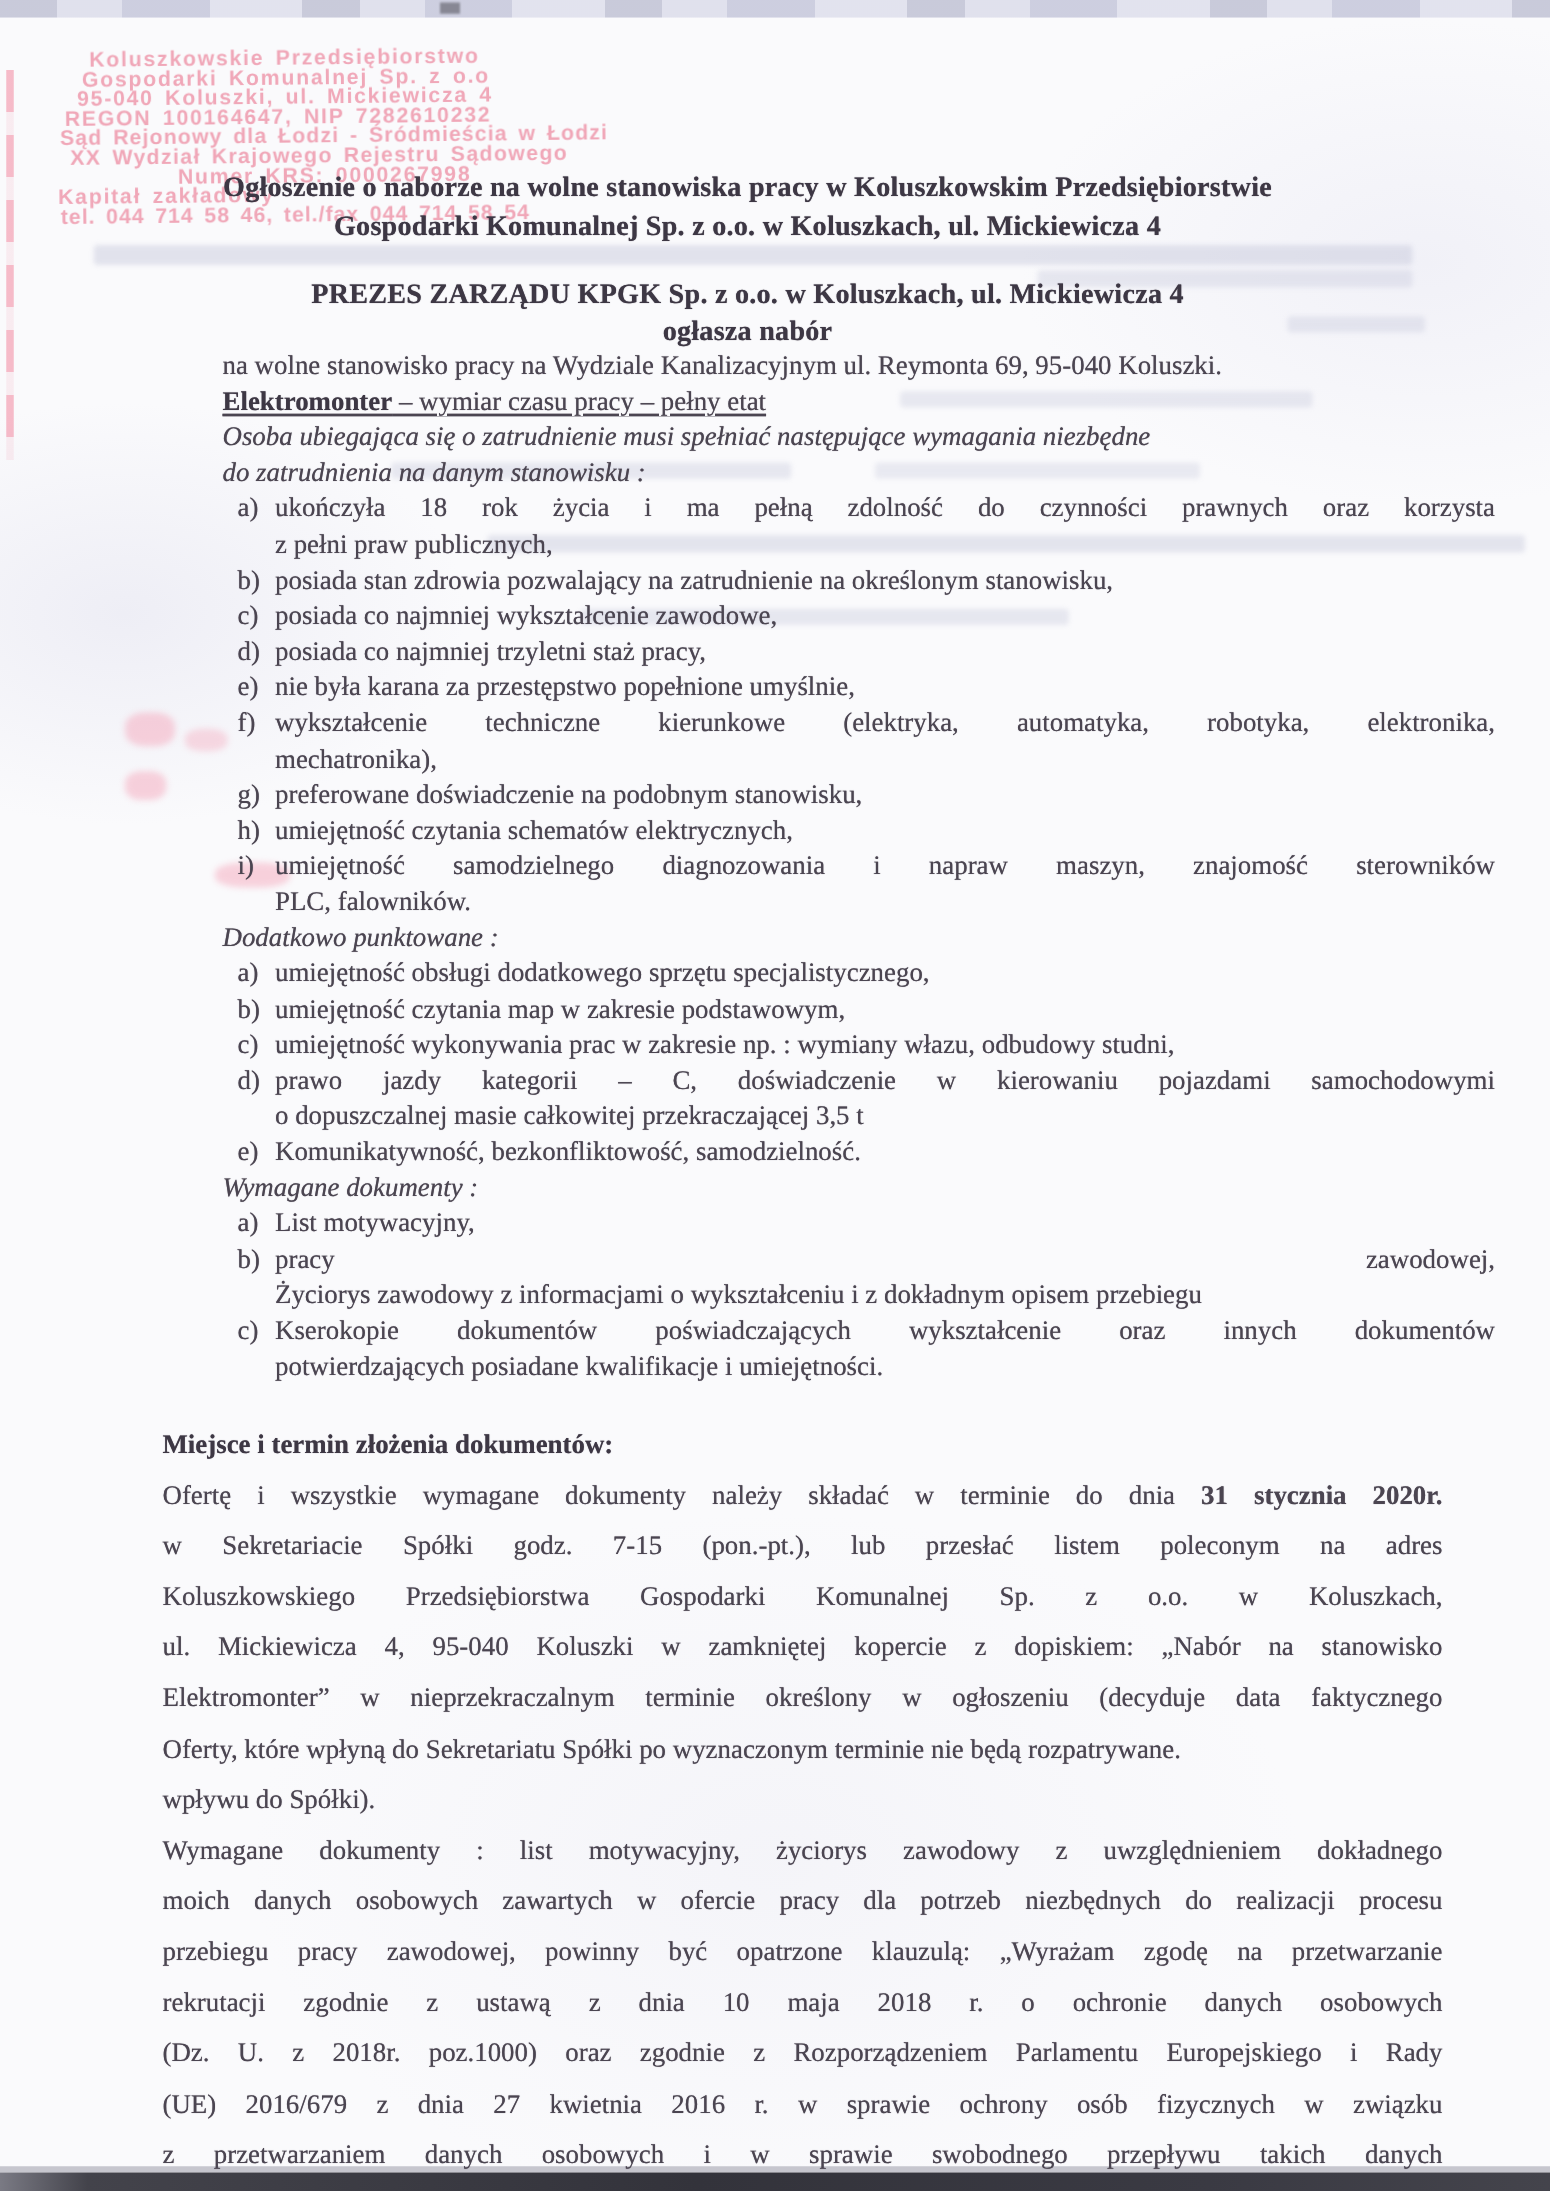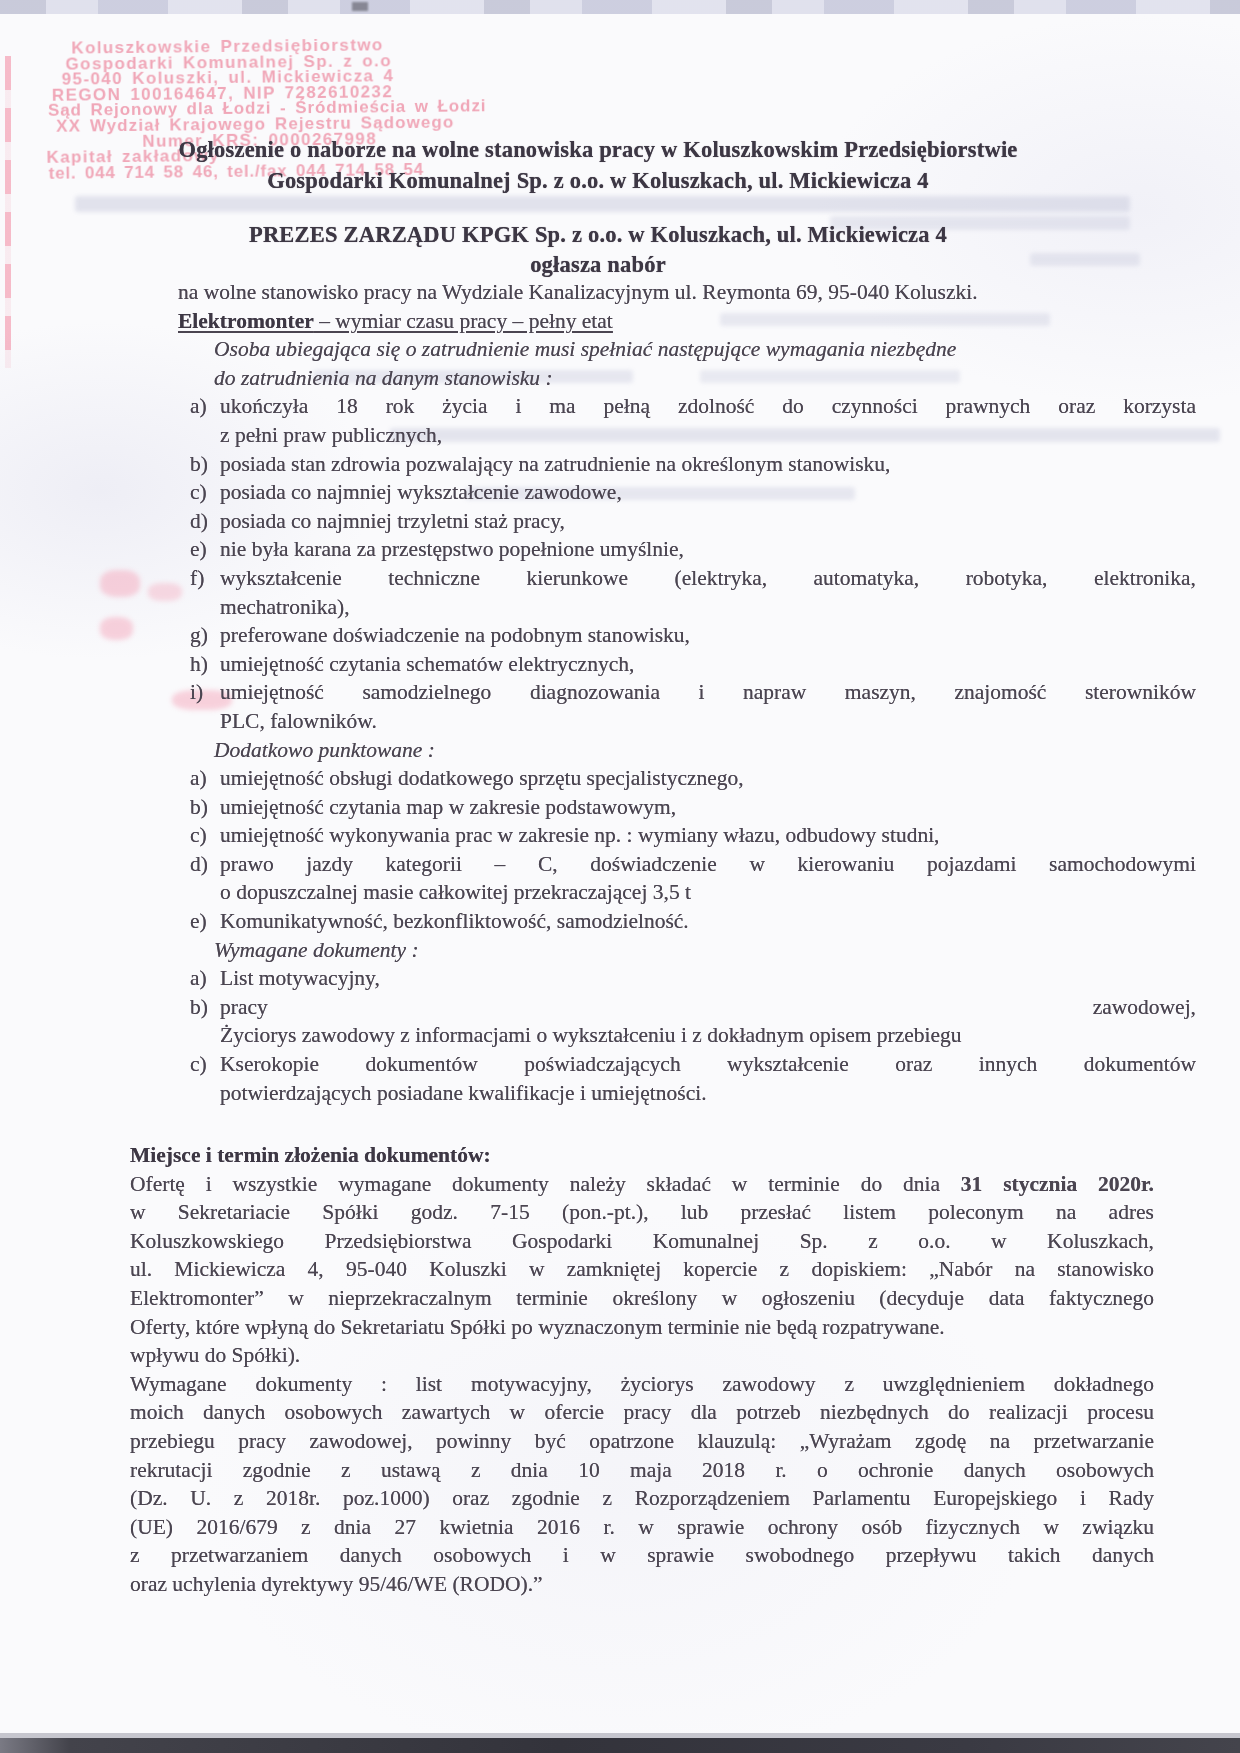--- a/index.html
+++ b/index.html
@@ -50,28 +50,28 @@
   .s6{margin-left:96px;}.s7{margin-left:0;}.s8{margin-left:2px;letter-spacing:.8px;}
   
   .h{position:absolute;left:0;width:1196px;text-align:center;font-weight:bold;
      font-size:22.5px;color:#3d3744;text-shadow:0 0 .7px rgba(61,55,68,.85);letter-spacing:.2px;}
   .t1{top:137px;} .t2{top:168px;} .st1{top:222px;} .st2{top:252px;}
   
   .body1{position:absolute;left:178px;top:278px;width:1018px;
     font-size:21.5px;line-height:28.6px;text-shadow:0 0 .6px rgba(75,69,81,.8);}
   .body2{position:absolute;left:130px;top:1141px;width:1024px;
     font-size:21.5px;line-height:28.6px;text-shadow:0 0 .6px rgba(75,69,81,.8);}
-  .it{font-style:italic;margin-left:36px;}
+  .it{font-style:italic;}
   .pos u{text-underline-offset:3px;text-decoration-thickness:1.6px;}
   .pos b{color:#3d3744;text-align:center;}
   .li{display:flex;padding-left:12px;}
   .li .letter{flex:0 0 30px;}
   .li .txt{flex:1;}
   .li .txt div:not(:last-child){text-align:justify;text-align-last:justify;}
-  .p-line{width:100%;}
+  .p-line{width:100%;margin-top:12px;}
   .j{text-align:justify;text-align-last:justify;}
   .bold-head{font-weight:bold;color:#3d3744;}
   b{font-weight:bold;}
 </style>
 </head>
 <body>
 
 <div class="page">
 
   <div class="top-strip"></div>

